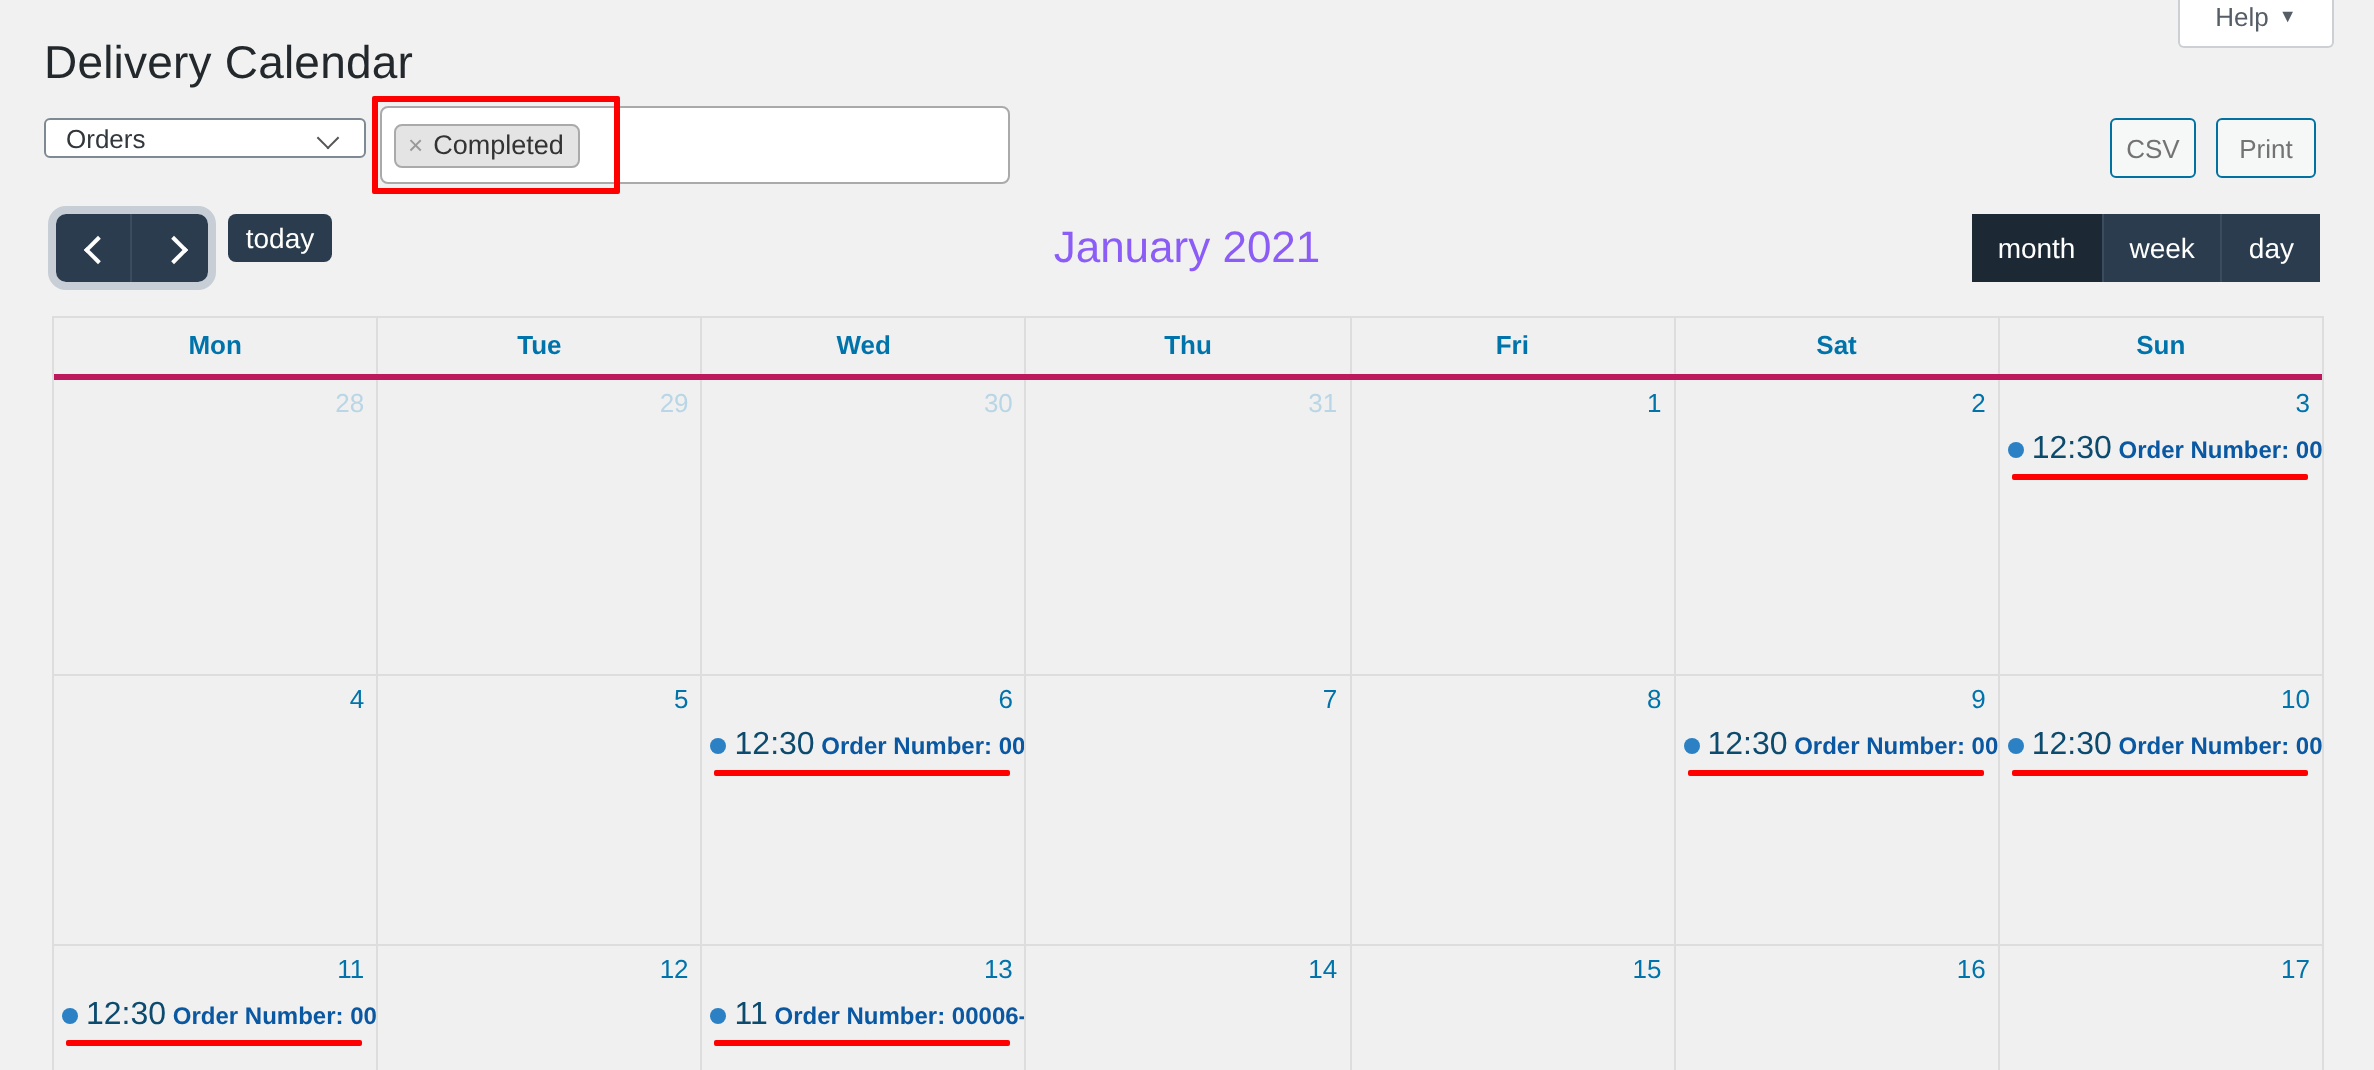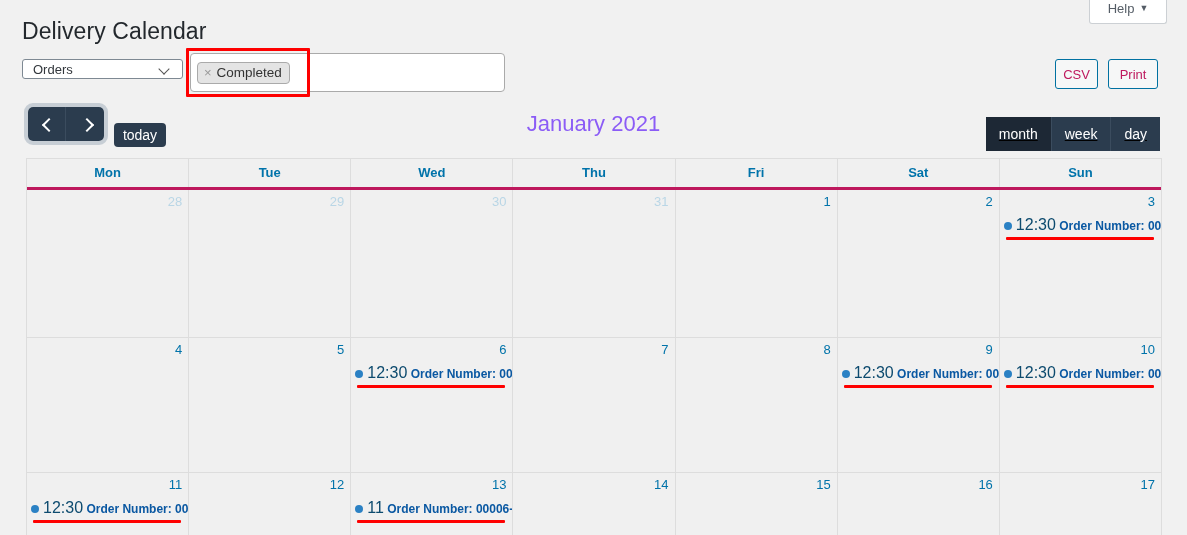--- a/index.html
+++ b/index.html
@@ -71,21 +71,21 @@
     position: absolute; left: 186px; top: 48px;
     width: 124px; height: 49px;
     border: 3px solid #fe0000; border-radius: 1px;
     pointer-events: none;
   }
 
   
   .btn-outline {
     position: absolute; height: 30px;
     background: #f6f7f7; border: 1px solid #0071a1; border-radius: 3px;
-    color: #be185d; font-size: 13px;
+    color: #737373; font-size: 13px;
     display: flex; align-items: center; justify-content: center;
     cursor: pointer;
   }
   .btn-csv  { left: 1055px; top: 59px; width: 43px; }
   .btn-print{ left: 1108px; top: 59px; width: 50px; }
 
   
   .fc-toolbar { position: absolute; left: 0; top: 105px; width: 1187px; height: 38px; }
   .nav-group {
     position: absolute; left: 28px; top: 2px;
@@ -103,29 +103,29 @@
   .arrow { width: 9px; height: 9px; position: relative; }
   .arrow::before {
     content:""; position:absolute; left: 1px; top: 0;
     width: 8px; height: 8px;
     border-top: 2px solid #fff; border-right: 2px solid #fff;
   }
   .arrow.left::before  { transform: rotate(-135deg); left: 2px; }
   .arrow.right::before { transform: rotate(45deg); }
   .btn-today {
     position: absolute; left: 114px; top: 2px;
-    width: 52px; height: 24px; border-radius: 4px; margin-top: 16px;
+    width: 52px; height: 24px; border-radius: 4px;
   }
   .fc-title {
     position: absolute; left: 0; top: 0; width: 1187px;
     text-align: center; font-size: 22px; color: #8b5cf6; line-height: 38px;
   }
   .view-group {
-    position: absolute; right: 27px; top: 12px;
-    display: flex; border-radius: 0; overflow: hidden; text-decoration: underline;
+    position: absolute; right: 27px; top: 2px;
+    display: flex; border-radius: 0; overflow: hidden;
   }
   .view-group .fc-btn { padding: 0 13px; border-right: 1px solid #3b4c5e; }
   .view-group .fc-btn:last-child { border-right: none; }
   .fc-btn.active { background: #1d2835; }
 
   
   .fc-grid {
     position: absolute; left: 26px; top: 158px;
     width: 1136px;
     border: 1px solid #ddd; border-bottom: none;

